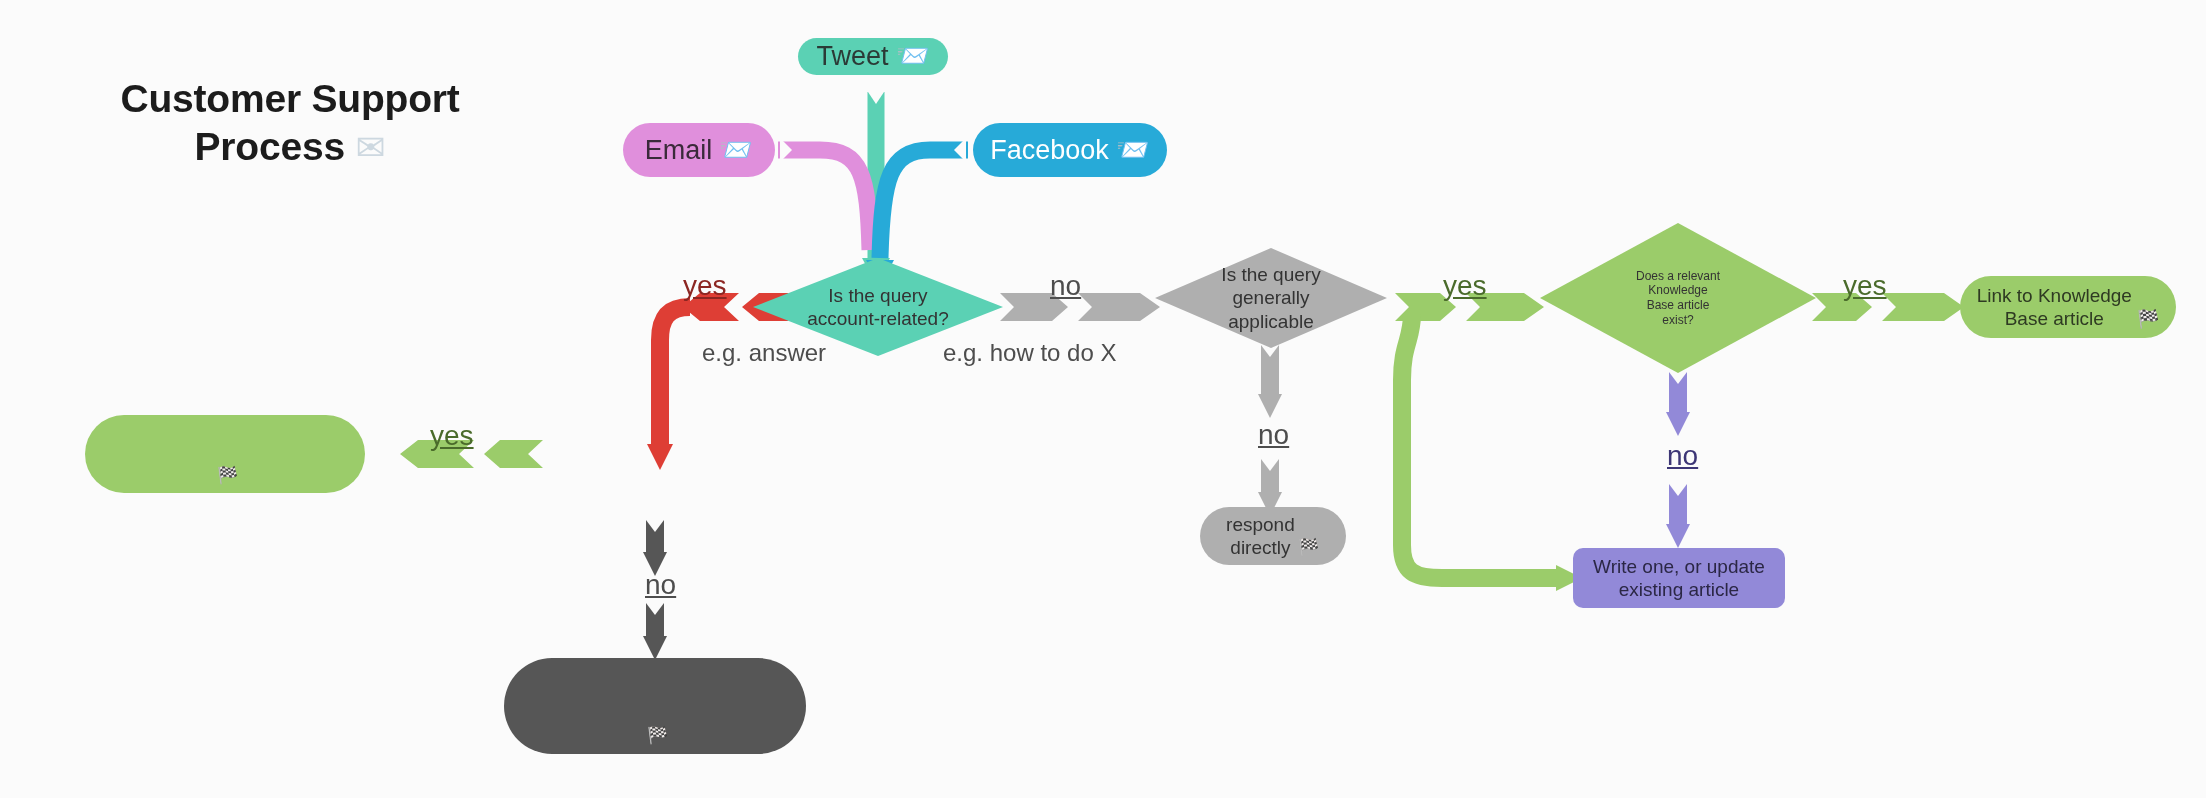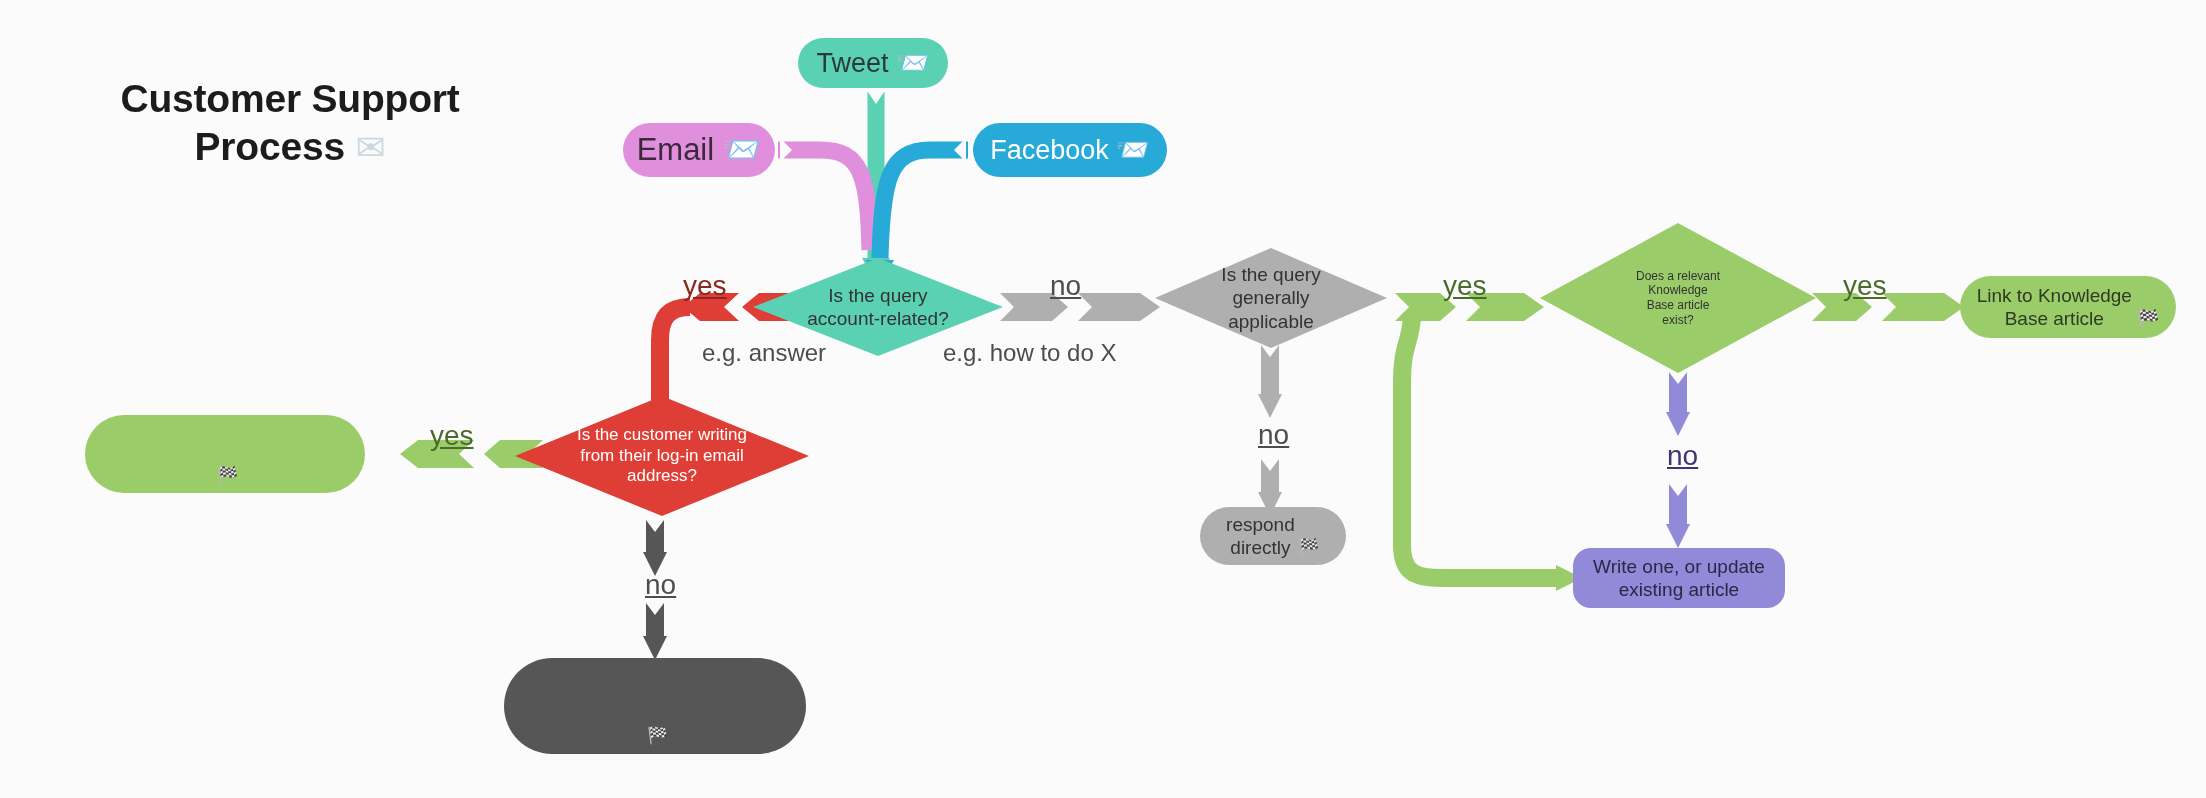--- a/index.html
+++ b/index.html
@@ -12,21 +12,21 @@
   }
   #canvas{position:absolute;inset:0;}
   svg#edges{position:absolute;left:0;top:0;width:2206px;height:798px;}
 
   .node{position:absolute;display:flex;align-items:center;justify-content:center;
         text-align:center;box-sizing:border-box;z-index:3;}
   .node .lbl{display:block;line-height:1.22;}
 
   
   .pill{border-radius:999px;}
-  .rect{border-radius:18px;}
+  .rect{border-radius:10px;}
 
   .title{position:absolute;z-index:4;font-weight:bold;color:#1c1c1c;
          text-align:center;line-height:1.22;letter-spacing:-0.2px;}
 
   .edge-label{position:absolute;z-index:5;font-size:28px;white-space:nowrap;text-decoration:underline;}
   .note{position:absolute;z-index:5;font-size:24px;color:#4d4d4d;white-space:nowrap;}
 
   .emoji{font-family:"DejaVu Sans",sans-serif;}
 </style>
 </head>
@@ -112,26 +112,26 @@
       <path d="M655,660 L643,636 L667,636 Z" fill="#565656"></path>
     </g>
   </svg>
 
   <div class="title" style="left:90px;top:75px;width:400px;font-size:39px;">
     <span>Customer Support</span><br>
     <span>Process</span>
     <span class="emoji" style="font-size:36px;color:#cdd8e0;">✉</span>
   </div>
 
-  <div class="node pill" style="left:798px;top:38px;width:150px;height:50px;background:#5BD1B4;color:#2b3a36;font-size:27px;">
+  <div class="node pill" style="left:798px;top:38px;width:150px;height:37px;background:#5BD1B4;color:#2b3a36;font-size:27px;">
     <span class="lbl"><span>Tweet</span>
     <span class="emoji">📨</span></span>
   </div>
 
-  <div class="node pill" style="left:623px;top:123px;width:152px;height:54px;background:#E08FDC;color:#3a2a3a;font-size:31px;">
+  <div class="node pill" style="left:623px;top:123px;width:152px;height:54px;background:#E08FDC;color:#3a2a3a;font-size:27px;">
     <span class="lbl"><span>Email</span>
     <span class="emoji">📨</span></span>
   </div>
 
   <div class="node pill" style="left:973px;top:123px;width:194px;height:54px;background:#27AAD8;color:#ffffff;font-size:27px;">
     <span class="lbl"><span>Facebook</span>
     <span class="emoji">📨</span></span>
   </div>
 
   <div class="node" style="left:753px;top:258px;width:250px;height:98px;">
@@ -154,28 +154,20 @@
   <div class="node" style="left:1540px;top:223px;width:276px;height:150px;">
     <svg viewBox="0 0 276 150" style="position:absolute;inset:0;width:100%;height:100%;">
       <polygon points="138,0 276,75 138,150 0,75" fill="#9BCC6A"></polygon>
     </svg>
     <span class="lbl" style="position:relative;font-size:12px;color:#333;white-space:pre-line;">Does a relevant
 Knowledge
 Base article
 exist?</span>
   </div>
 
-  <div class="node" style="left:515px;top:396px;width:294px;height:120px;">
-    <svg viewBox="0 0 294 120" style="position:absolute;inset:0;width:100%;height:100%;">
-      <polygon points="147,0 294,60 147,120 0,60" fill="#DE3E35"></polygon>
-    </svg>
-    <span class="lbl" style="position:relative;font-size:17px;color:#ffffff;white-space:pre-line;">Is the customer writing
-from their log-in email
-address?</span>
-  </div>
 
   <div class="node pill" style="left:1960px;top:276px;width:216px;height:62px;background:#9BCC6A;color:#2e3a22;font-size:19px;">
     <span class="lbl" style="white-space:pre-line;">Link to Knowledge
 Base article</span>
       <span class="emoji" style="font-size:18px;margin-left:5px;align-self:flex-end;padding-bottom:9px;">🏁</span>
   </div>
 
   <div class="node rect" style="left:1573px;top:548px;width:212px;height:60px;background:#9289D8;color:#2b2745;font-size:19px;">
     <span class="lbl" style="white-space:pre-line;">Write one, or update
 existing article</span>

